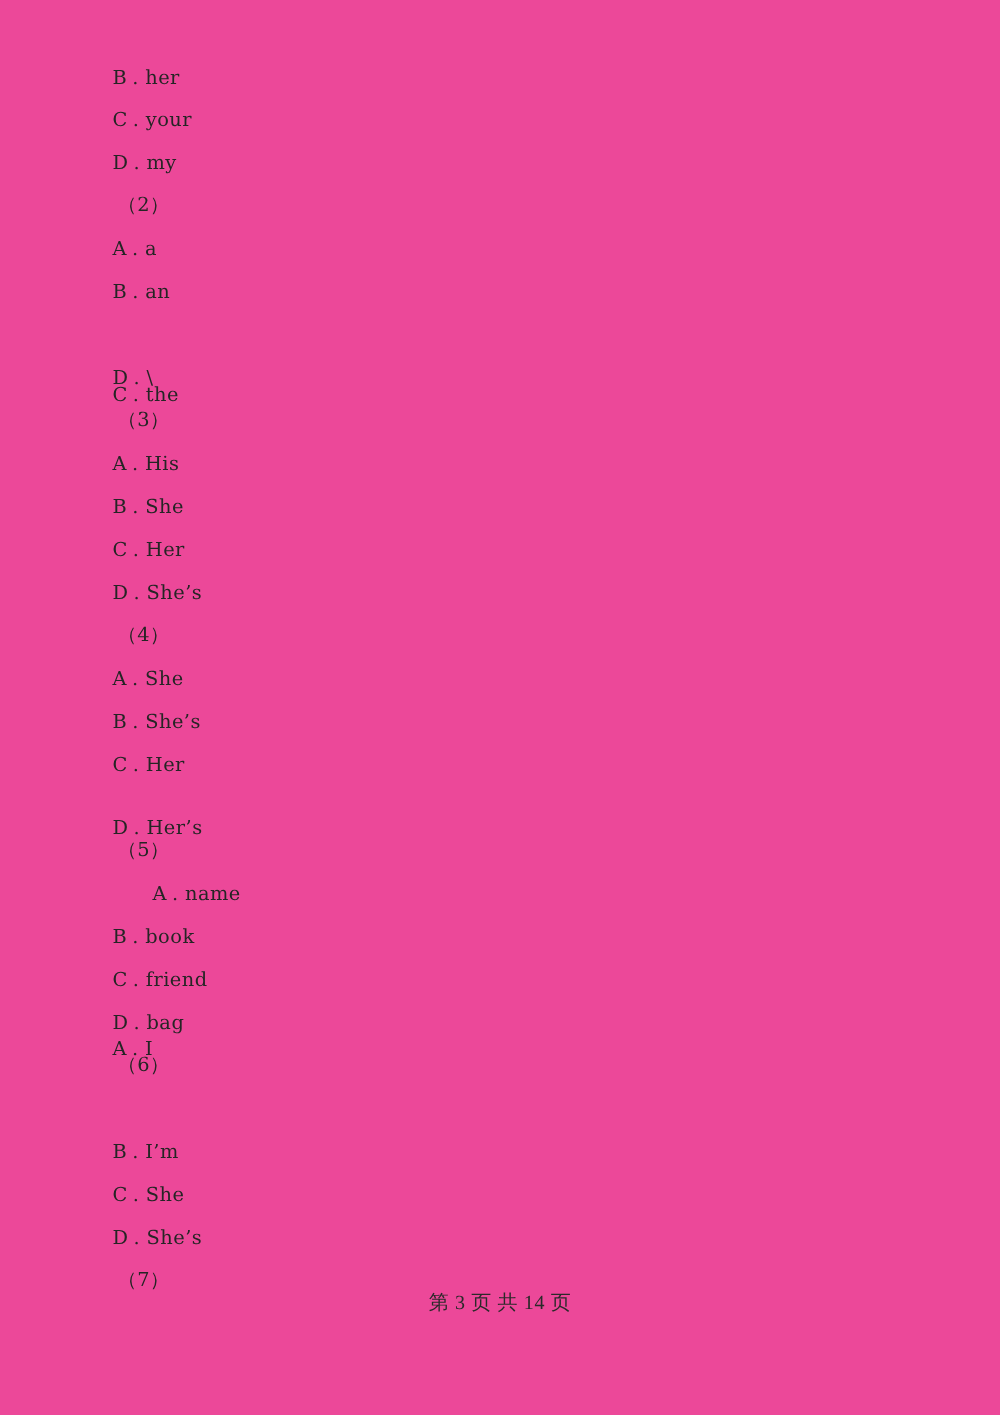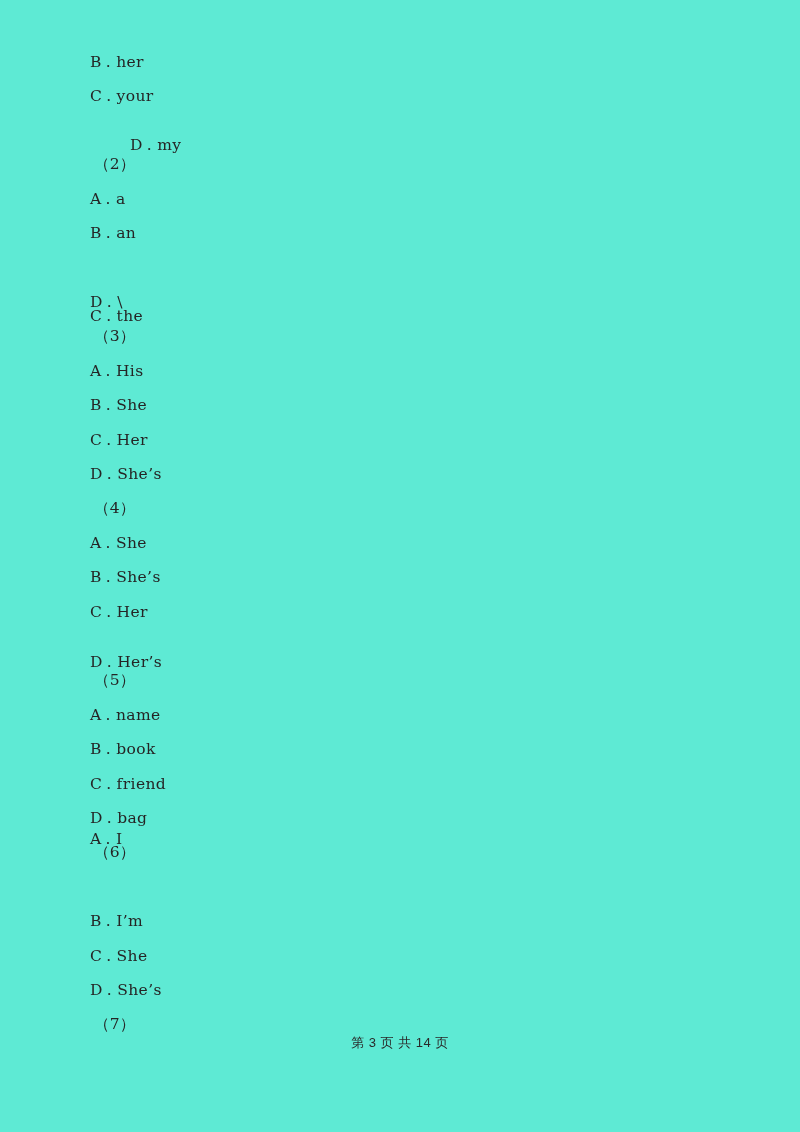--- a/index.html
+++ b/index.html
@@ -13,21 +13,21 @@
     font-family: "DejaVu Serif", "Liberation Serif", serif;
     color: #1a1a1a;
     position: relative;
     overflow: hidden;
   }
 
   .page {
     position: relative;
     width: 800px;
     height: 1132px;
-    background: #5eead4;
+    background: #ec4899;
   }
 
   .content {
     position: absolute;
     left: 0;
     top: 0;
     width: 800px;
   }
 
   
@@ -65,53 +65,53 @@
     display: inline-block;
     padding-left: 2px;
   }
 
   .footer {
     position: absolute;
     left: 0;
     top: 1030px;
     width: 800px;
     text-align: center;
-    font-size: 13px;
+    font-size: 16px;
     line-height: 26px;
     color: #2a2a2a;
     white-space: pre;
-    font-family: Liberation Sans, sans-serif;
+    font-family: Liberation Serif, serif;
     letter-spacing: 0.5px;
   }
 </style>
 </head>
 <body>
 
 <div class="page">
   <div class="content" id="content">
       <div class="line option" style="top: 45px;"><span class="opt-letter">B</span><span class="opt-dot">.</span><span class="opt-text">her</span></div>
       <div class="line option" style="top: 79px;"><span class="opt-letter">C</span><span class="opt-dot">.</span><span class="opt-text">your</span></div>
-      <div class="line option" style="top: 128px; margin-left: 40px;"><span class="opt-letter">D</span><span class="opt-dot">.</span><span class="opt-text">my</span></div>
+      <div class="line option" style="top: 113px;"><span class="opt-letter">D</span><span class="opt-dot">.</span><span class="opt-text">my</span></div>
       <div class="line qnum" style="top: 147px;">（2）</div>
       <div class="line option" style="top: 182px;"><span class="opt-letter">A</span><span class="opt-dot">.</span><span class="opt-text">a</span></div>
       <div class="line option" style="top: 216px;"><span class="opt-letter">B</span><span class="opt-dot">.</span><span class="opt-text">an</span></div>
       <div class="line option" style="top: 251px; margin-top: 48px;"><span class="opt-letter">C</span><span class="opt-dot">.</span><span class="opt-text">the</span></div>
       <div class="line option" style="top: 285px;"><span class="opt-letter">D</span><span class="opt-dot">.</span><span class="opt-text">\</span></div>
       <div class="line qnum" style="top: 319px;">（3）</div>
       <div class="line option" style="top: 354px;"><span class="opt-letter">A</span><span class="opt-dot">.</span><span class="opt-text">His</span></div>
       <div class="line option" style="top: 388px;"><span class="opt-letter">B</span><span class="opt-dot">.</span><span class="opt-text">She</span></div>
       <div class="line option" style="top: 423px;"><span class="opt-letter">C</span><span class="opt-dot">.</span><span class="opt-text">Her</span></div>
       <div class="line option" style="top: 457px;"><span class="opt-letter">D</span><span class="opt-dot">.</span><span class="opt-text">She’s</span></div>
       <div class="line qnum" style="top: 491px;">（4）</div>
       <div class="line option" style="top: 526px;"><span class="opt-letter">A</span><span class="opt-dot">.</span><span class="opt-text">She</span></div>
       <div class="line option" style="top: 560px;"><span class="opt-letter">B</span><span class="opt-dot">.</span><span class="opt-text">She’s</span></div>
       <div class="line option" style="top: 595px;"><span class="opt-letter">C</span><span class="opt-dot">.</span><span class="opt-text">Her</span></div>
       <div class="line option" style="top: 629px; margin-top: 16px;"><span class="opt-letter">D</span><span class="opt-dot">.</span><span class="opt-text">Her’s</span></div>
       <div class="line qnum" style="top: 663px;">（5）</div>
-      <div class="line option" style="top: 698px;"><span class="opt-letter">A</span><span class="opt-dot">.</span><span class="opt-text">name</span></div>
+      <div class="line option" style="top: 698px; margin-left: 32px;"><span class="opt-letter">A</span><span class="opt-dot">.</span><span class="opt-text">name</span></div>
       <div class="line option" style="top: 732px;"><span class="opt-letter">B</span><span class="opt-dot">.</span><span class="opt-text">book</span></div>
       <div class="line option" style="top: 767px;"><span class="opt-letter">C</span><span class="opt-dot">.</span><span class="opt-text">friend</span></div>
       <div class="line option" style="top: 801px;"><span class="opt-letter">D</span><span class="opt-dot">.</span><span class="opt-text">bag</span></div>
       <div class="line qnum" style="top: 835px;">（6）</div>
       <div class="line option" style="top: 822px;"><span class="opt-letter">A</span><span class="opt-dot">.</span><span class="opt-text">I</span></div>
       <div class="line option" style="top: 904px;"><span class="opt-letter">B</span><span class="opt-dot">.</span><span class="opt-text">I’m</span></div>
       <div class="line option" style="top: 939px;"><span class="opt-letter">C</span><span class="opt-dot">.</span><span class="opt-text">She</span></div>
       <div class="line option" style="top: 973px;"><span class="opt-letter">D</span><span class="opt-dot">.</span><span class="opt-text">She’s</span></div>
       <div class="line qnum" style="top: 1007px;">（7）</div>
     </div>

